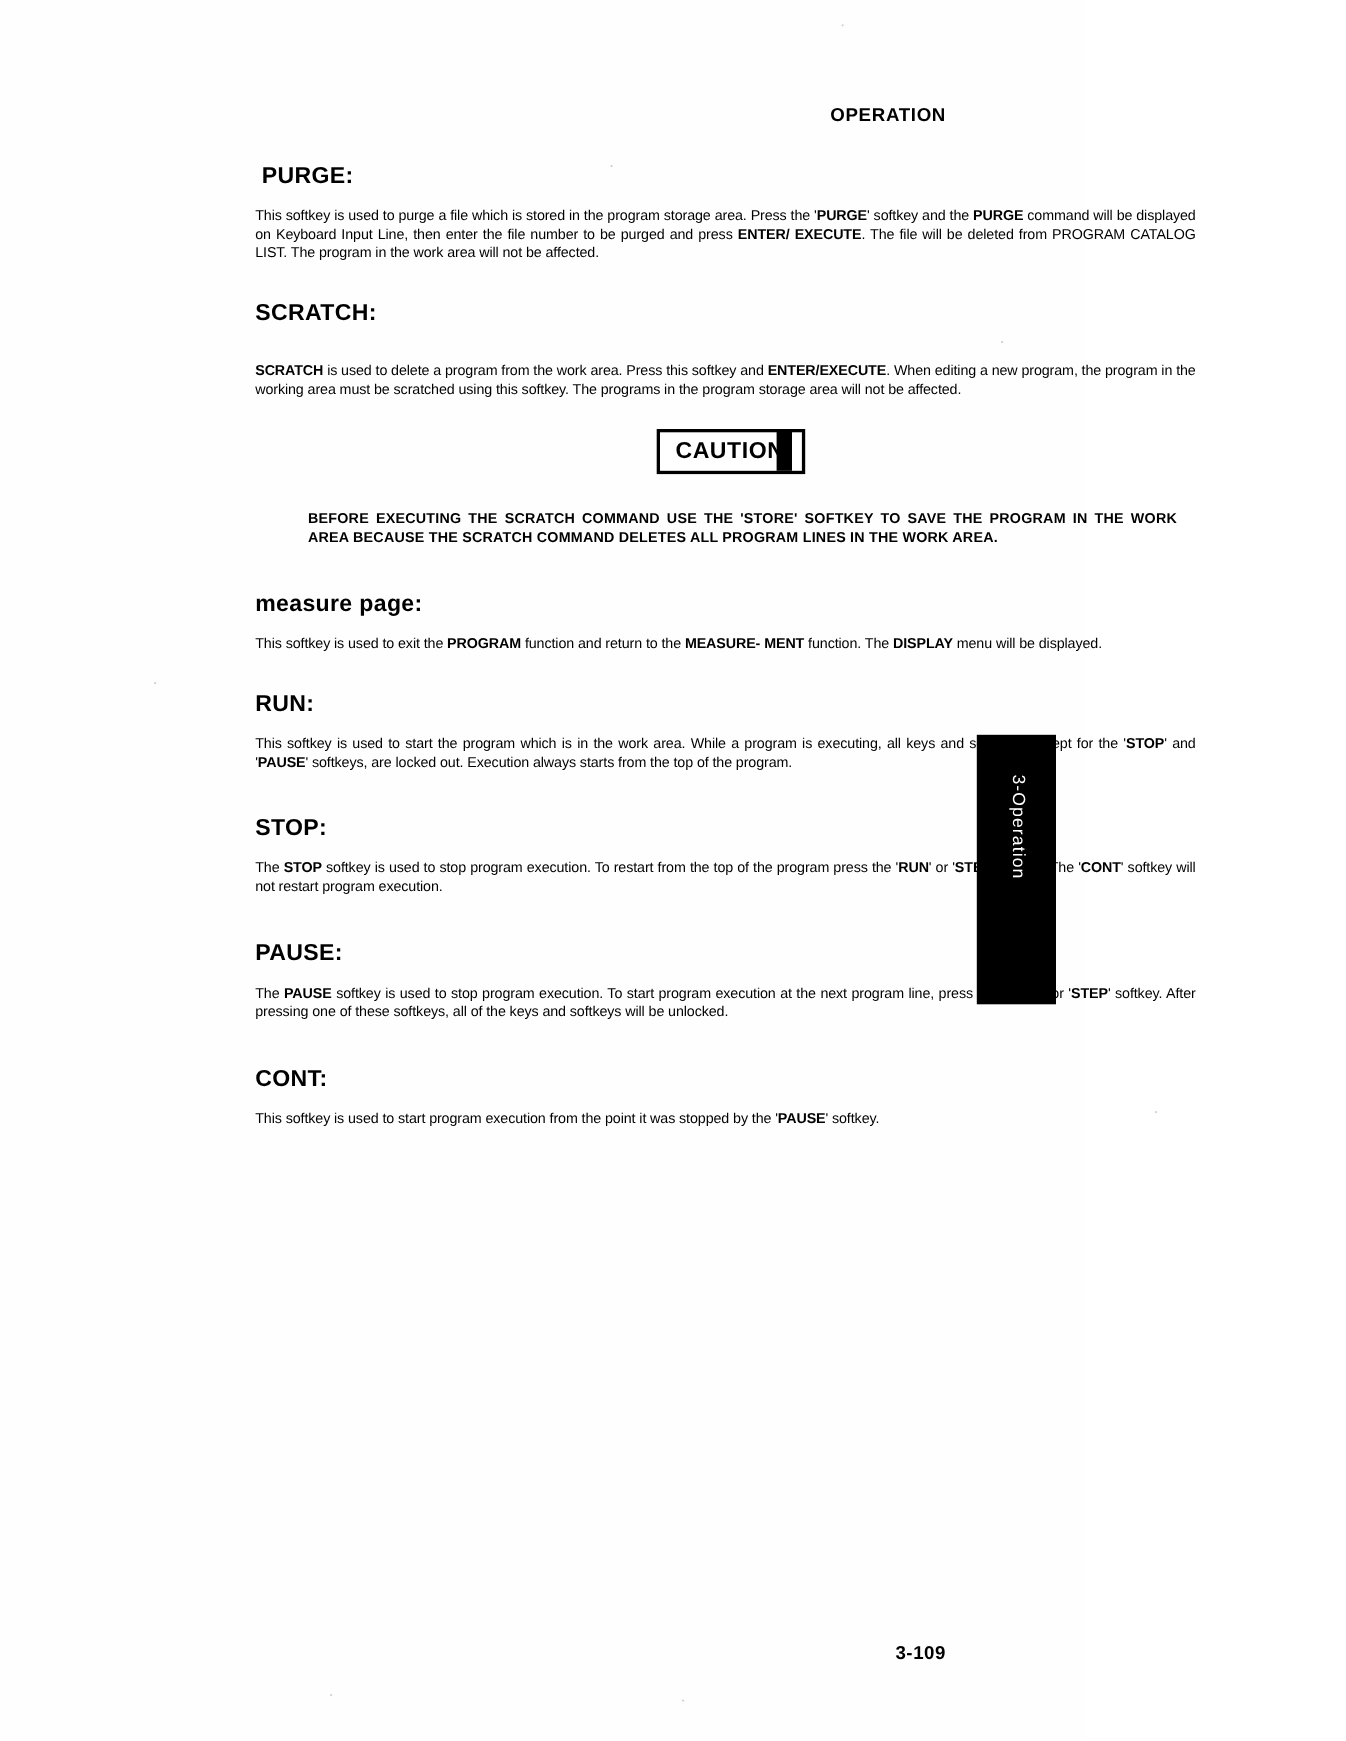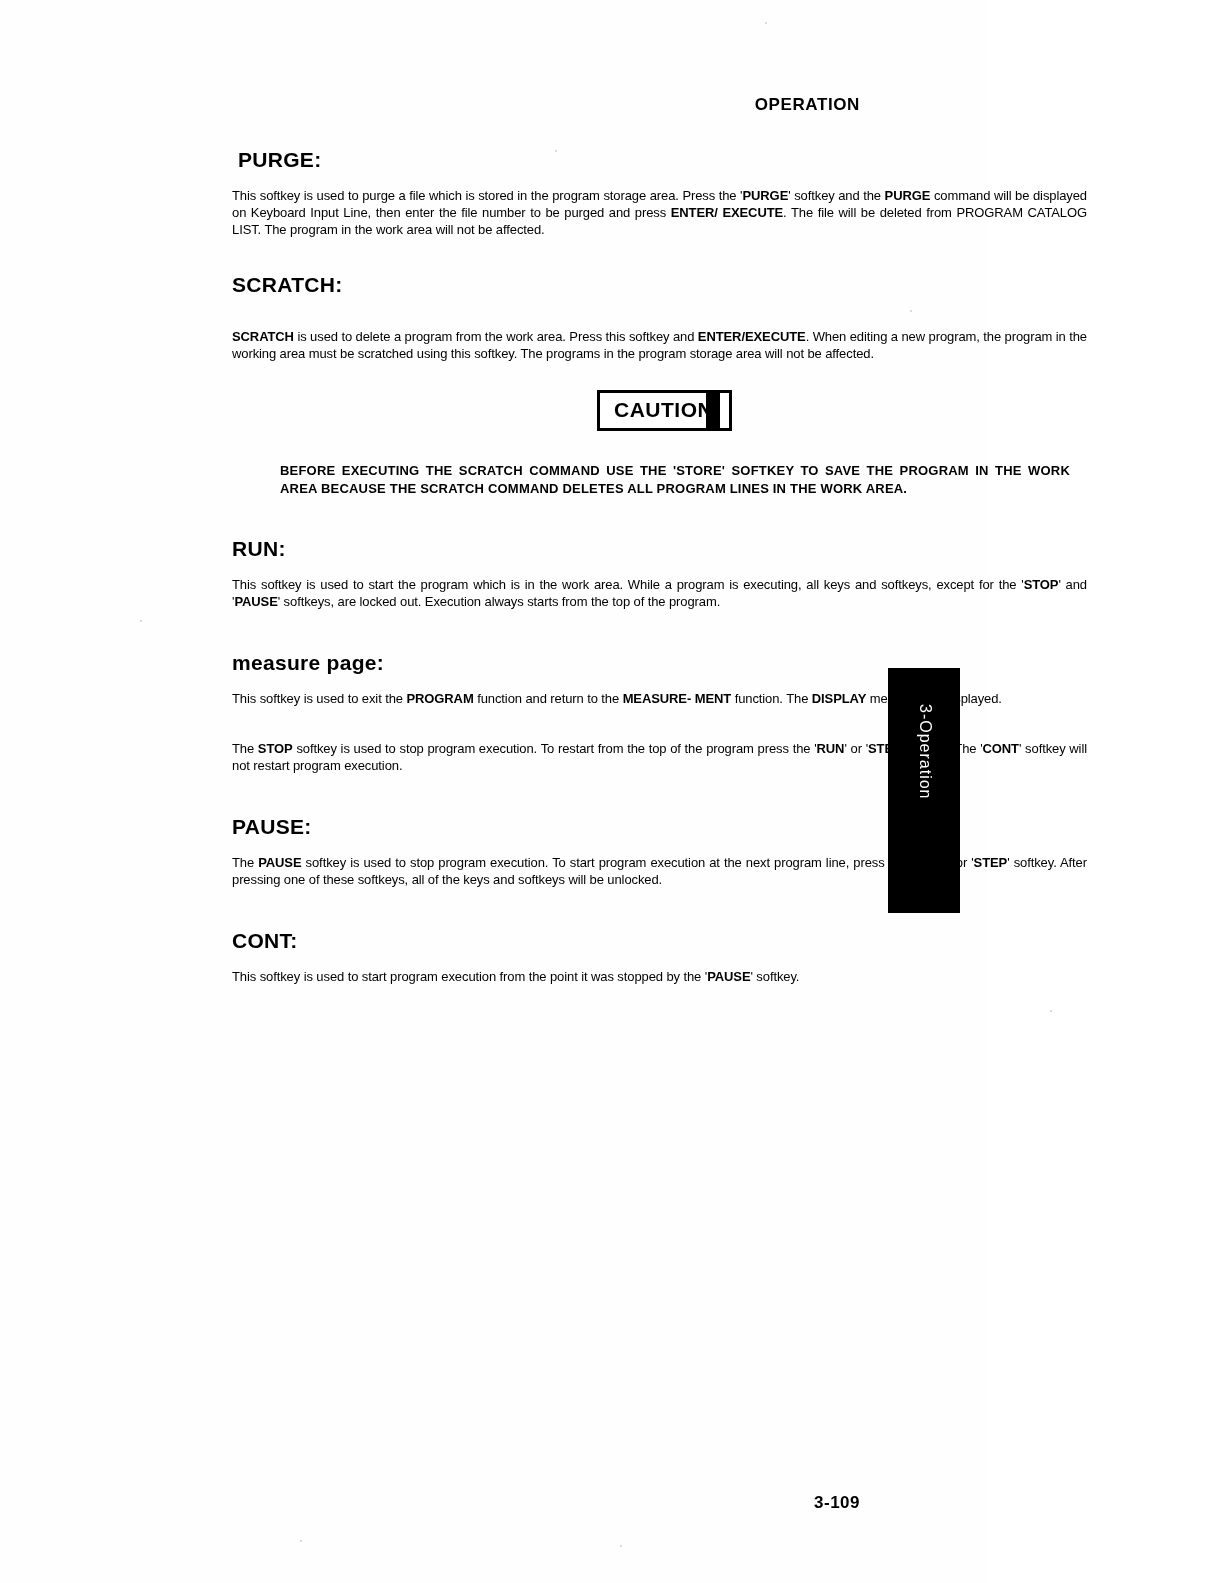--- a/index.html
+++ b/index.html
@@ -173,37 +173,38 @@
       </p>
     </div>
 
     <div class="caution-wrap">
       <div class="caution-box">CAUTION</div>
       <div class="caution-tab"></div>
     </div>
     <p class="caution-text">BEFORE EXECUTING THE SCRATCH COMMAND USE THE 'STORE' SOFTKEY TO SAVE THE PROGRAM IN THE WORK AREA BECAUSE THE SCRATCH COMMAND DELETES ALL PROGRAM LINES IN THE WORK AREA.</p>
 
     <div class="sect">
+      <h2 class="sect-title">measure page:</h2>
+      <p class="para w-wide">
+        This softkey is used to exit the <b>PROGRAM</b> function and return to the <b>MEASURE-</b>
+        <b>MENT</b> function. The <b>DISPLAY</b> menu will be displayed.
+      </p>
+    </div>
+
+    <div class="sect">
       <h2 class="sect-title">RUN:</h2>
       <p class="para w-wide gap-md">
         This softkey is used to start the program which is in the work area. While a program
         is executing, all keys and softkeys, except for the '<b>STOP</b>' and '<b>PAUSE</b>' softkeys,
         are locked out. Execution always starts from the top of the program.
       </p>
     </div>
 
     <div class="sect">
-      <h2 class="sect-title">measure page:</h2>
-      <p class="para w-wide">
-        This softkey is used to exit the <b>PROGRAM</b> function and return to the <b>MEASURE-</b>
-        <b>MENT</b> function. The <b>DISPLAY</b> menu will be displayed.
-      </p>
-    </div>
-
-    <div class="sect">
+      <h2 class="sect-title">STOP:</h2>
       <p class="para w-wide gap-md">
         The <b>STOP</b> softkey is used to stop program execution. To restart from the top of the
         program press the '<b>RUN</b>' or '<b>STEP</b>' softkey. The '<b>CONT</b>' softkey will not restart
         program execution.
       </p>
     </div>
 
     <div class="sect">
       <h2 class="sect-title">PAUSE:</h2>
       <p class="para w-wide gap-md">

